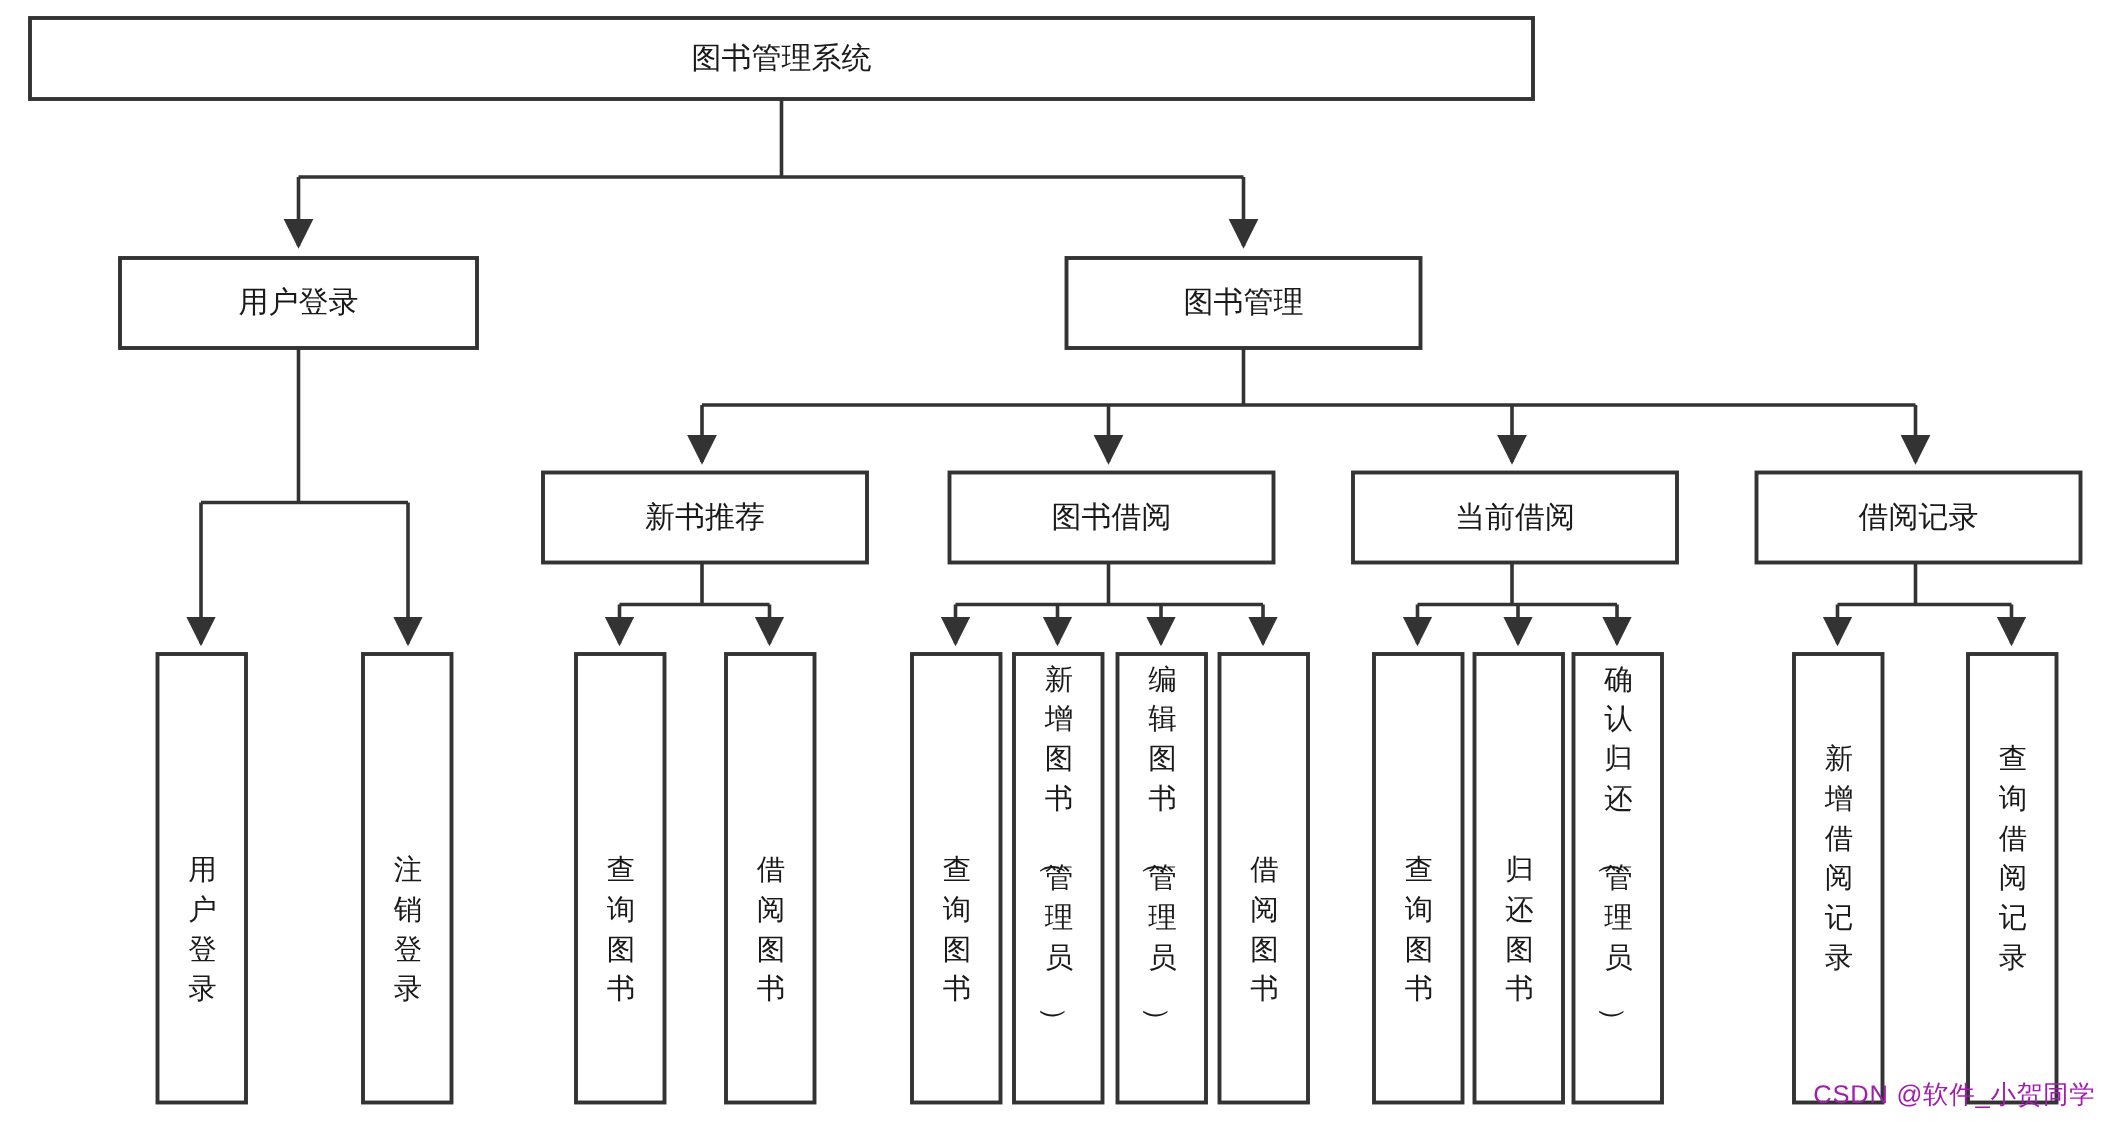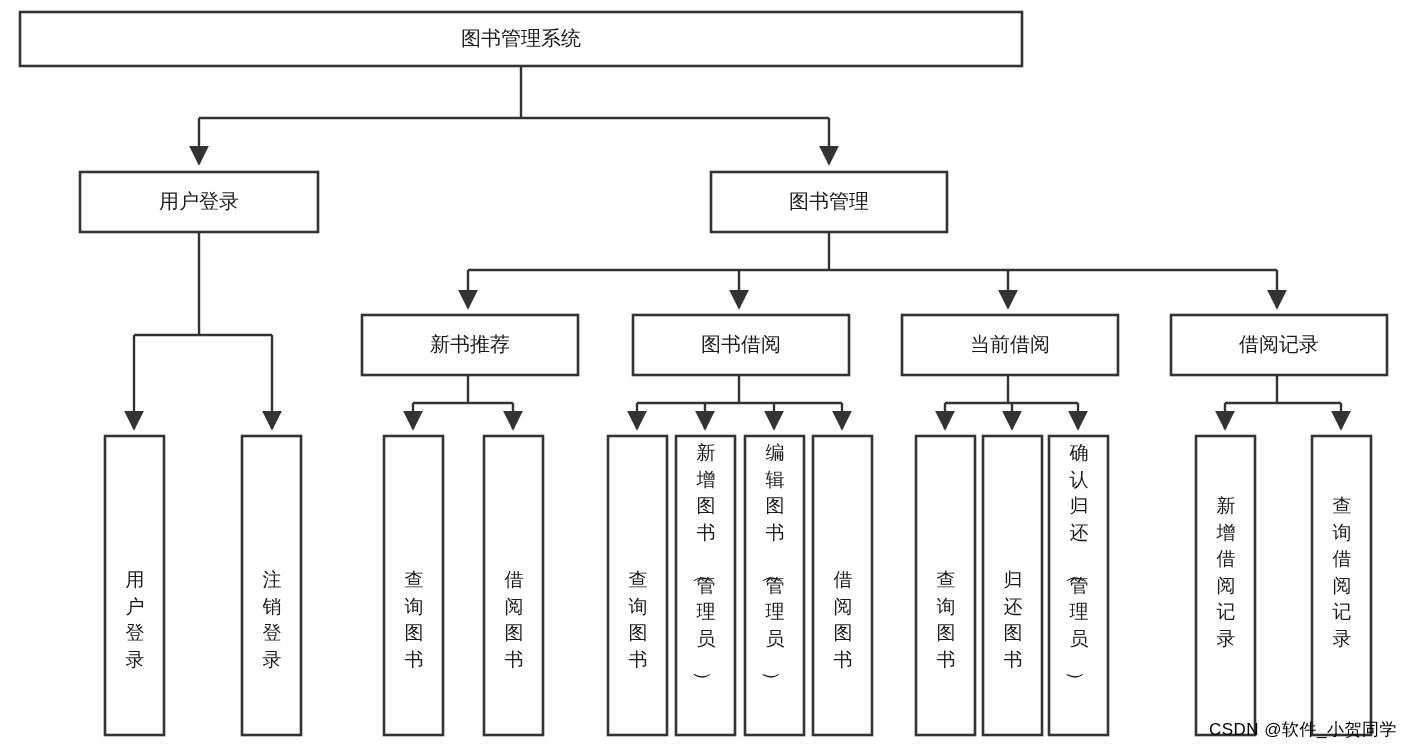--- a/index.html
+++ b/index.html
@@ -45,21 +45,21 @@
   .arrow-head {
     fill: #333333;
     stroke: none;
   }
   .watermark {
     position: absolute;
     right: 8px;
     bottom: 6px;
     font-family: "Liberation Sans", sans-serif;
     font-size: 17px;
-    color: #000000;
+    color: #a21caf;
     letter-spacing: 0.5px;
     white-space: nowrap;
     pointer-events: none;
   }
 </style>
 </head>
 <body>
 
 <svg id="diagram" viewBox="0 0 1405 747" xmlns="http://www.w3.org/2000/svg">
 

